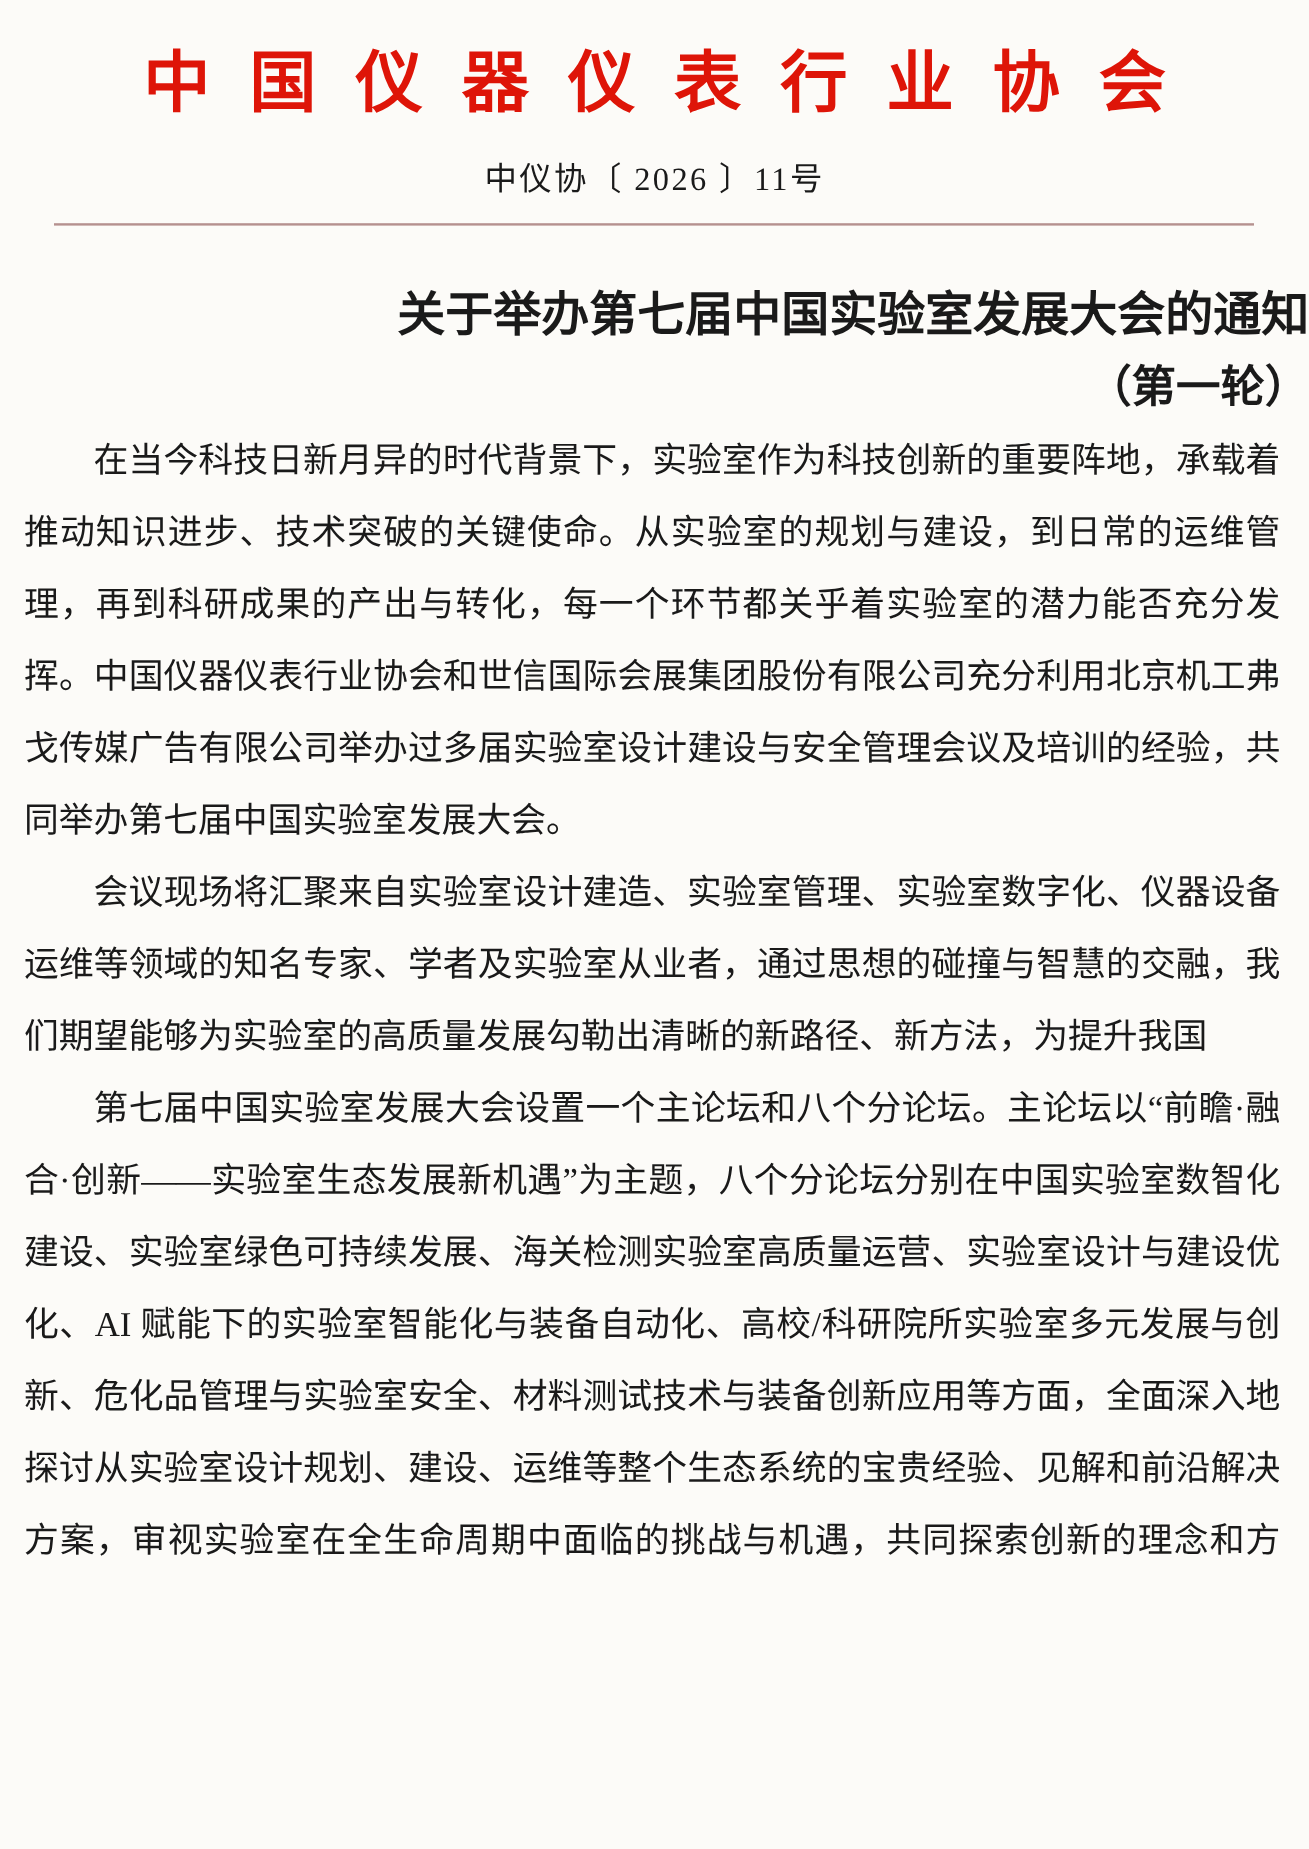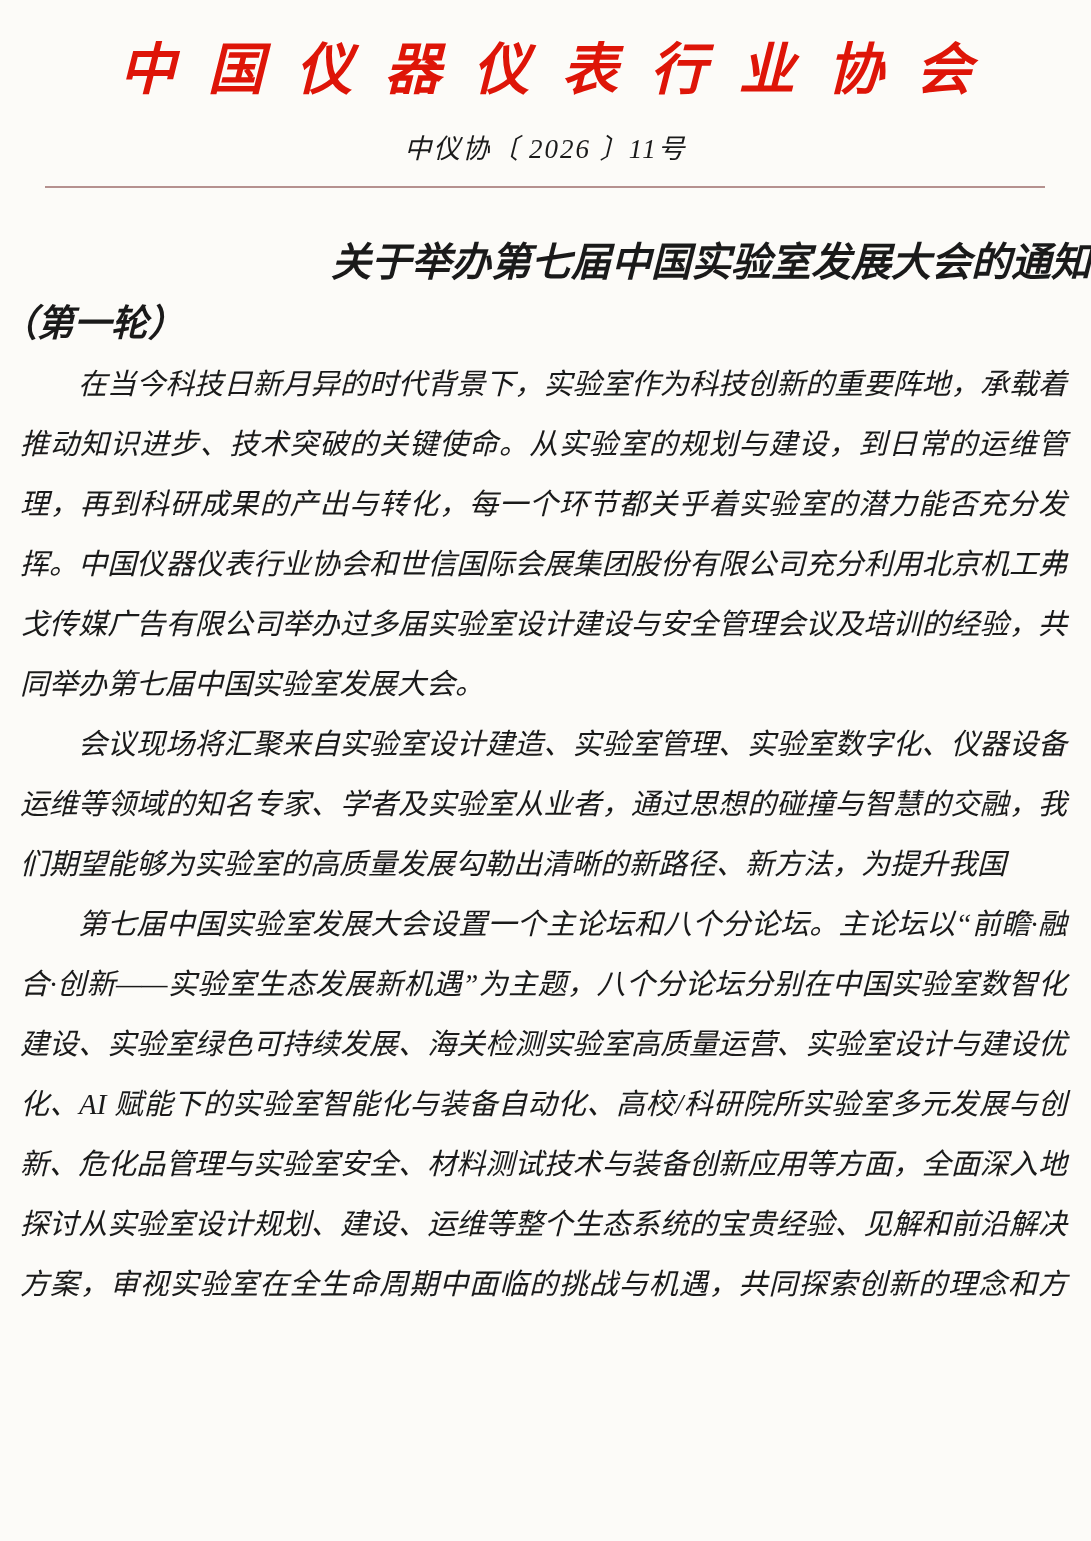--- a/index.html
+++ b/index.html
@@ -10,21 +10,20 @@
   .page {
     position: relative;
     width: 1091px;
     height: 1309px;
     margin: 0 auto;
     background: var(--page-background, #fcfbf8);
     color: var(--text, #1a1a1a);
     font-family: "Liberation Serif", "DejaVu Serif", serif;
     overflow: hidden;
     box-sizing: border-box;
-    font-style: italic;
   }
   .org-name {
     margin: 0;
     padding-top: 42px;
     text-align: center;
     color: var(--header-red, #de1508);
     font-size: 56px;
     font-weight: bold;
     line-height: 1;
     letter-spacing: 0.58em;
@@ -46,21 +45,21 @@
   }
   .title {
     margin: 53px 0 0 0;
     text-align: right;
     font-size: 40px;
     font-weight: bold;
     line-height: 44px;
   }
   .subtitle {
     margin: 18px 0 0 0;
-    text-align: left;
+    text-align: right;
     font-size: 37px;
     font-weight: bold;
     line-height: 42px;
   }
   .salutation {
     margin: 66px 24px 0 20px;
     font-size: 29px;
     line-height: 34px;
   }
   .body-text {

